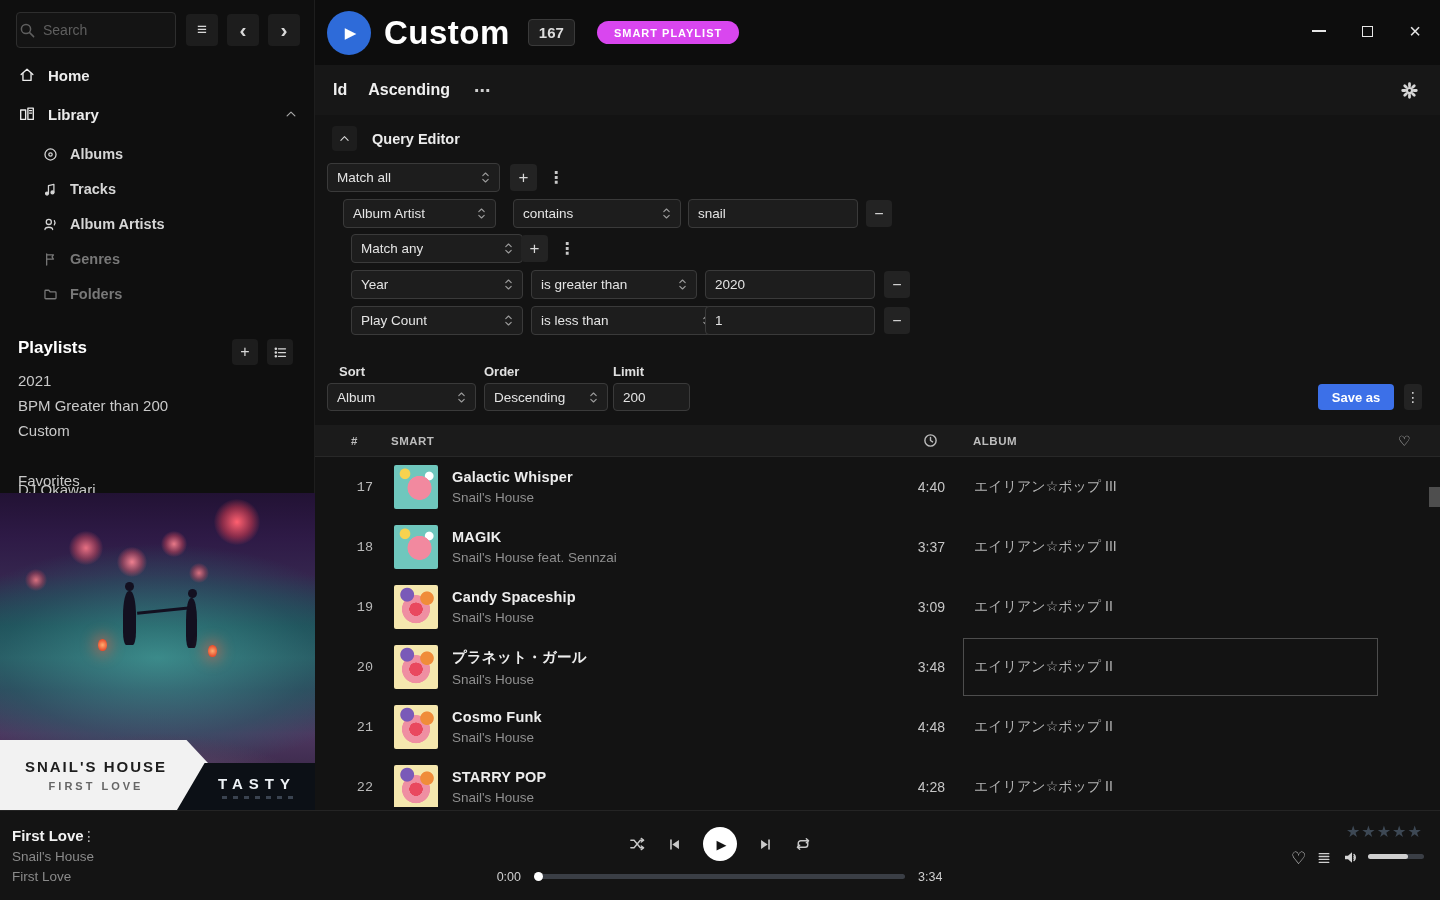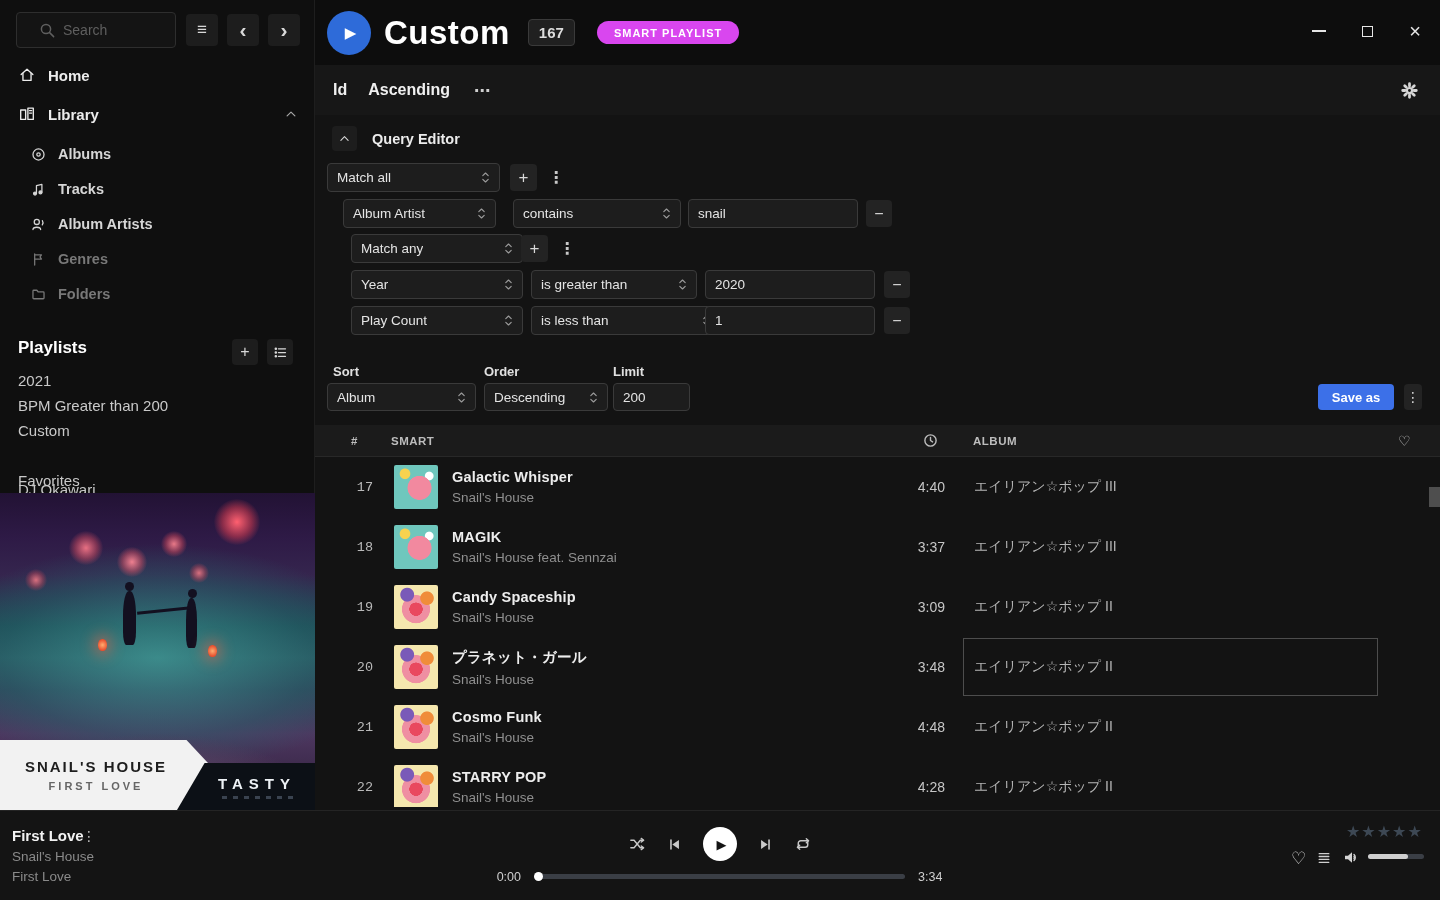--- a/index.html
+++ b/index.html
@@ -2,27 +2,27 @@
 <html><head>
 <meta charset="utf-8">
 <style>
   * { margin:0; padding:0; box-sizing:border-box; }
   html,body { width:1440px; height:900px; overflow:hidden; background:#000; }
   body { font-family:"Liberation Sans","DejaVu Sans",sans-serif; color:#e8e8e8; }
   .app { position:relative; width:1440px; height:900px; background:#131313; overflow:hidden; }
 
   
   .sidebar { position:absolute; left:0; top:0; width:315px; height:810px; background:#0f0f0f; border-right:1px solid #1e1e1e; }
-  .search-box { position:absolute; left:16px; top:12px; width:160px; height:36px; background:#141414; border:1px solid #2e2e2e; border-radius:4px; display:flex; align-items:center; padding:0 22px; gap:8px; }
+  .search-box { position:absolute; left:16px; top:12px; width:160px; height:36px; background:#141414; border:1px solid #2e2e2e; border-radius:4px; display:flex; align-items:center; padding:0 2px; gap:8px; }
   .search-box input { flex:1; background:transparent; border:none; outline:none; color:#d0d0d0; font-size:14px; font-family:inherit; min-width:0; }
   .search-box input::placeholder { color:#5f5f5f; }
   .sq-btn { position:absolute; background:#1d1d1d; border-radius:4px; display:flex; align-items:center; justify-content:center; color:#d8d8d8; cursor:pointer; }
   .nav-row { position:absolute; left:18px; display:flex; align-items:center; gap:12px; height:28px; font-weight:700; font-size:15px; color:#ececec; cursor:pointer; }
   .nav-row svg { flex:0 0 auto; }
-  .lib-item { position:absolute; left:30px; display:flex; align-items:center; gap:11px; height:26px; font-weight:700; font-size:14.5px; cursor:pointer; }
+  .lib-item { position:absolute; left:42px; display:flex; align-items:center; gap:11px; height:26px; font-weight:700; font-size:14.5px; cursor:pointer; }
   .lib-bright { color:#d6d6d6; }
   .lib-dim { color:#787878; }
   .pl-title { position:absolute; left:18px; top:338px; font-size:17px; font-weight:800; color:#fff; }
   .pl-item { position:absolute; left:18px; font-size:15px; color:#c9c9c9; cursor:pointer; }
   .ic { stroke:currentColor; stroke-width:1.5; fill:none; stroke-linecap:round; stroke-linejoin:round; }
 
   
   .album-art { position:absolute; left:0; top:493px; width:315px; height:317px; overflow:hidden;
     background:
       radial-gradient(ellipse 70% 35% at 50% 102%, #7b5a82 0%, #553f60 45%, rgba(0,0,0,0) 75%),
@@ -357,21 +357,21 @@
       <svg class="ud" width="9" height="15" viewBox="0 0 10 16">
           <path d="M2 6 L5 3 L8 6"></path>
           <path d="M2 10 L5 13 L8 10"></path>
         </svg>
     </div>
     <input class="txt-input" style="left: 390px; top: 306px; width: 170px;" value="1">
     <div class="sq-btn" style="left:569px; top:307px; width:26px; height:27px; font-size:16px; background:#232323;">
         <span>−</span>
       </div>
 
-    <span class="form-label" style="left:18px; top:364px;">Sort</span>
+    <span class="form-label" style="left:24px; top:364px;">Sort</span>
     <span class="form-label" style="left:169px; top:364px;">Order</span>
     <span class="form-label" style="left:298px; top:364px;">Limit</span>
     <div class="sel" style="left:12px; top:383px; width:149px; height:28px;">
       <span>Album</span>
       <svg class="ud" width="9" height="15" viewBox="0 0 10 16">
           <path d="M2 6 L5 3 L8 6"></path>
           <path d="M2 10 L5 13 L8 10"></path>
         </svg>
     </div>
     <div class="sel" style="left:169px; top:383px; width:124px; height:28px;">

